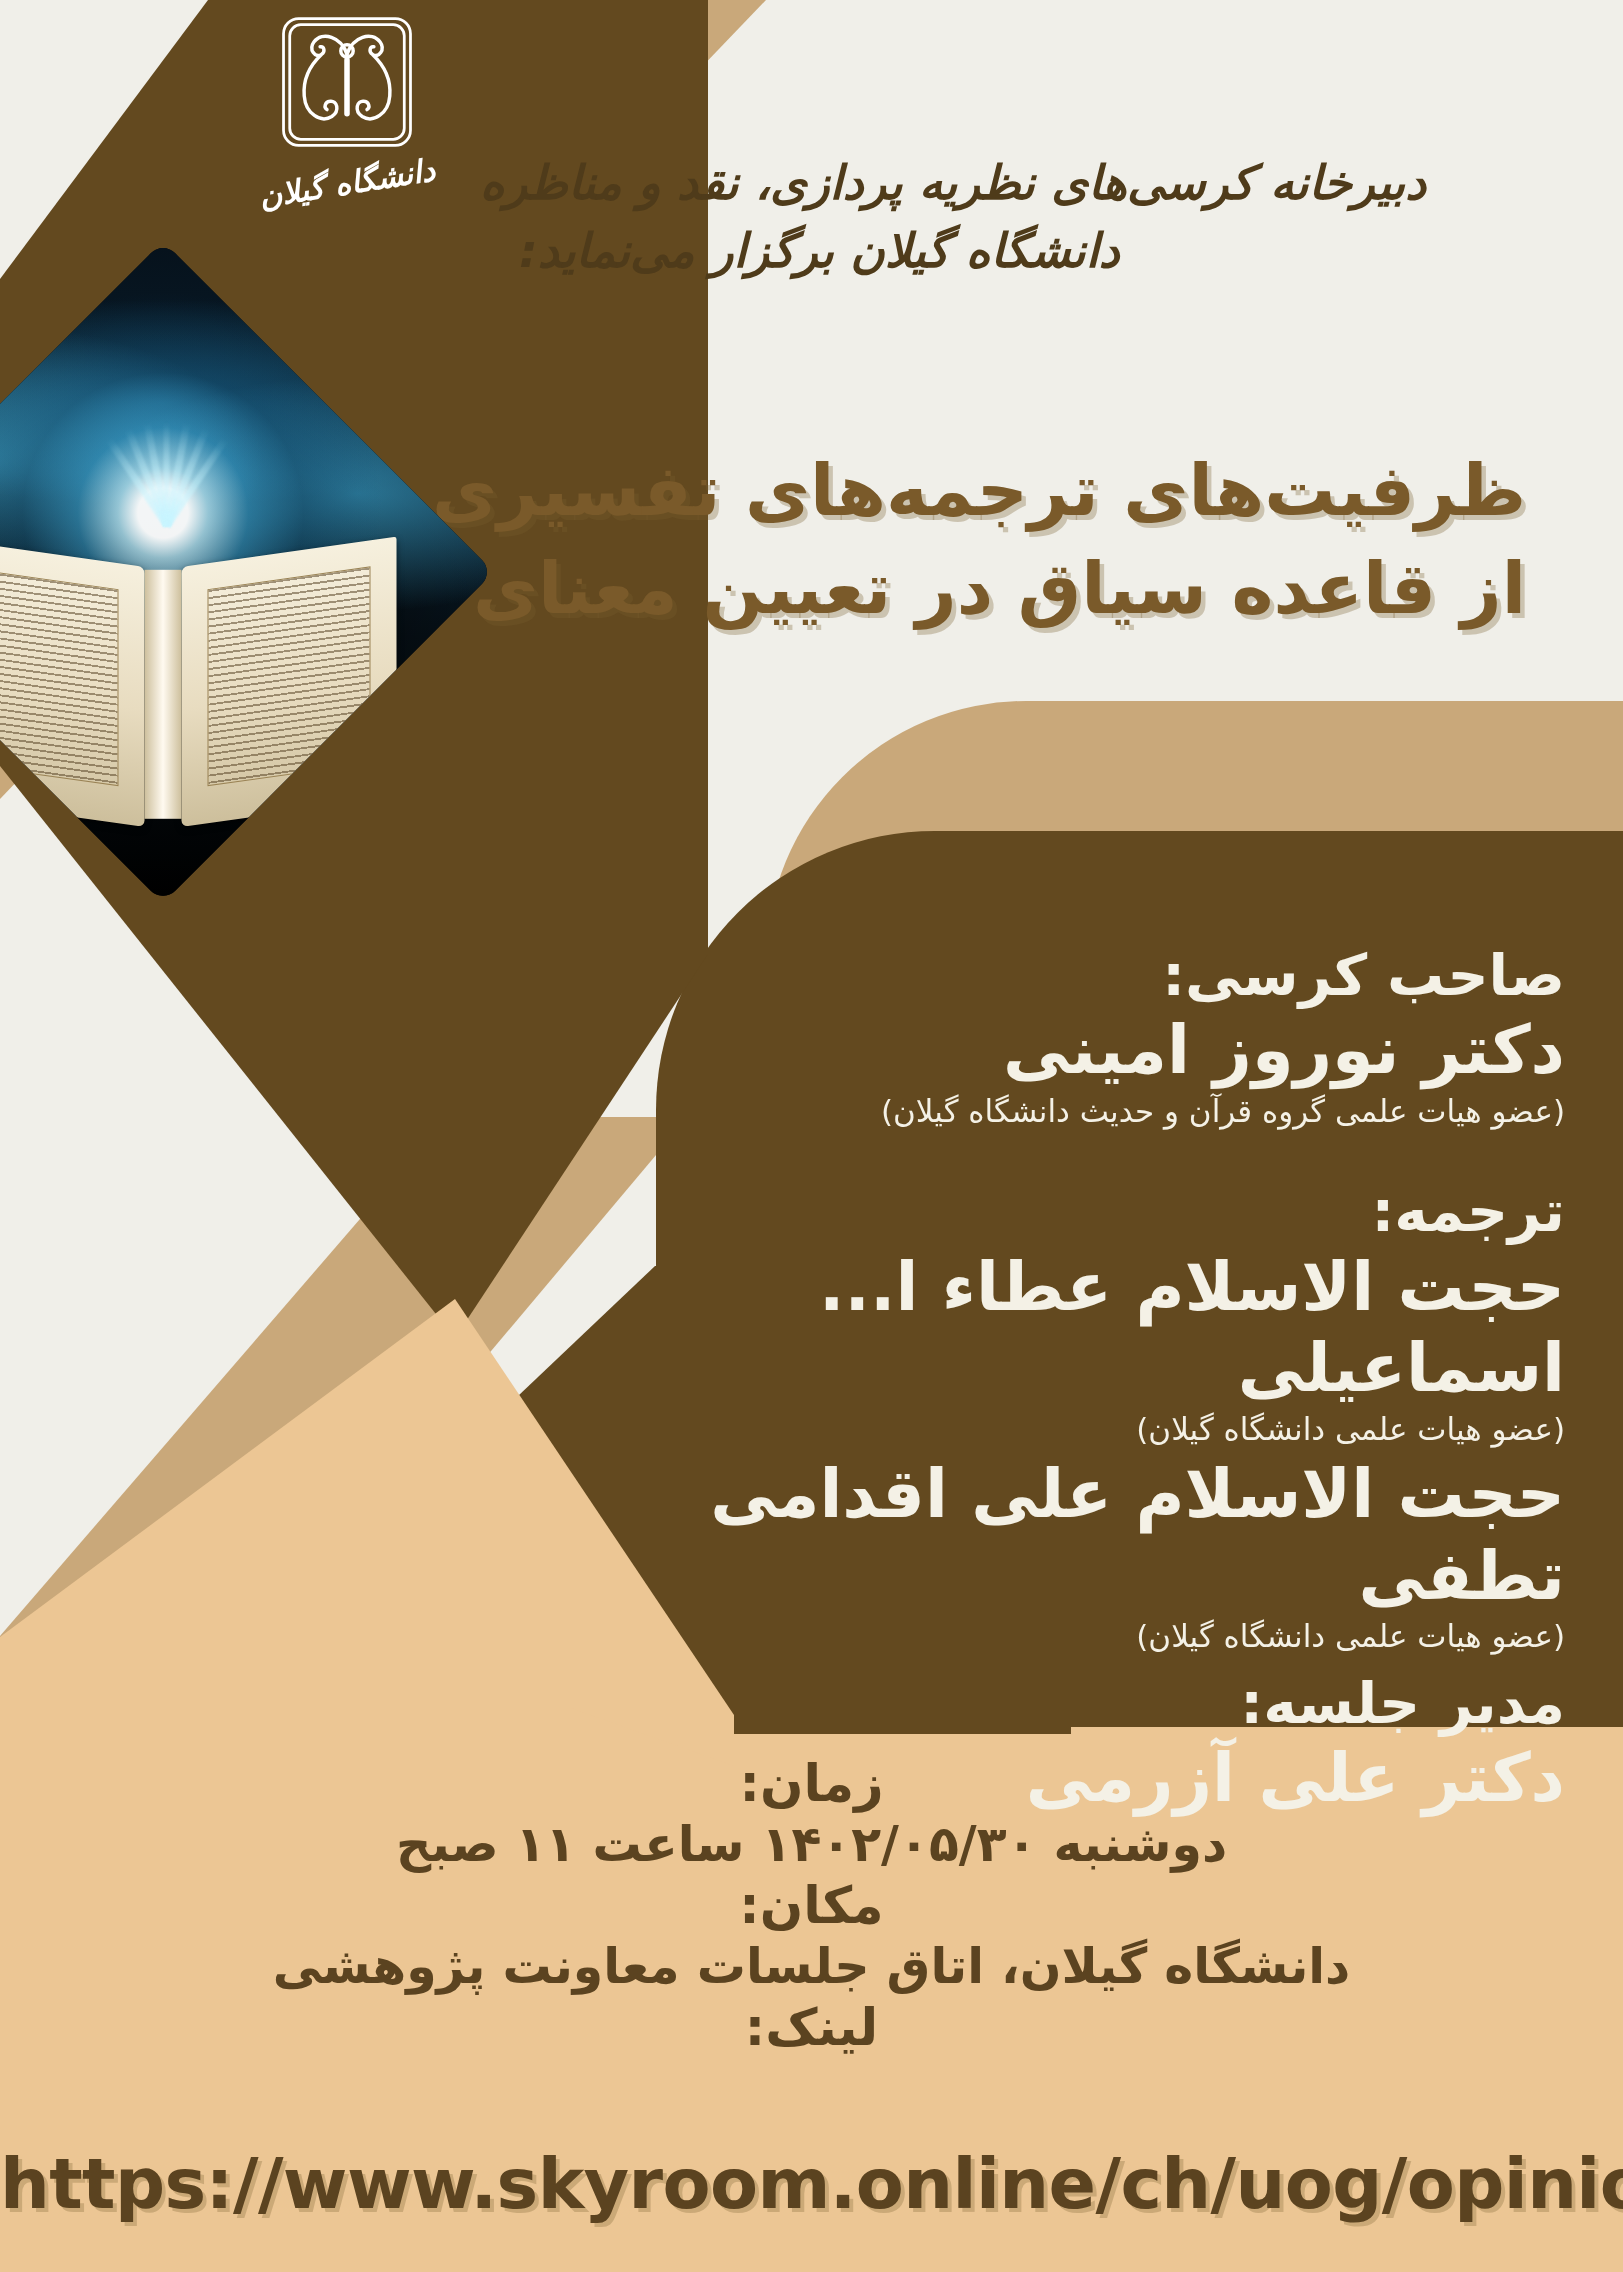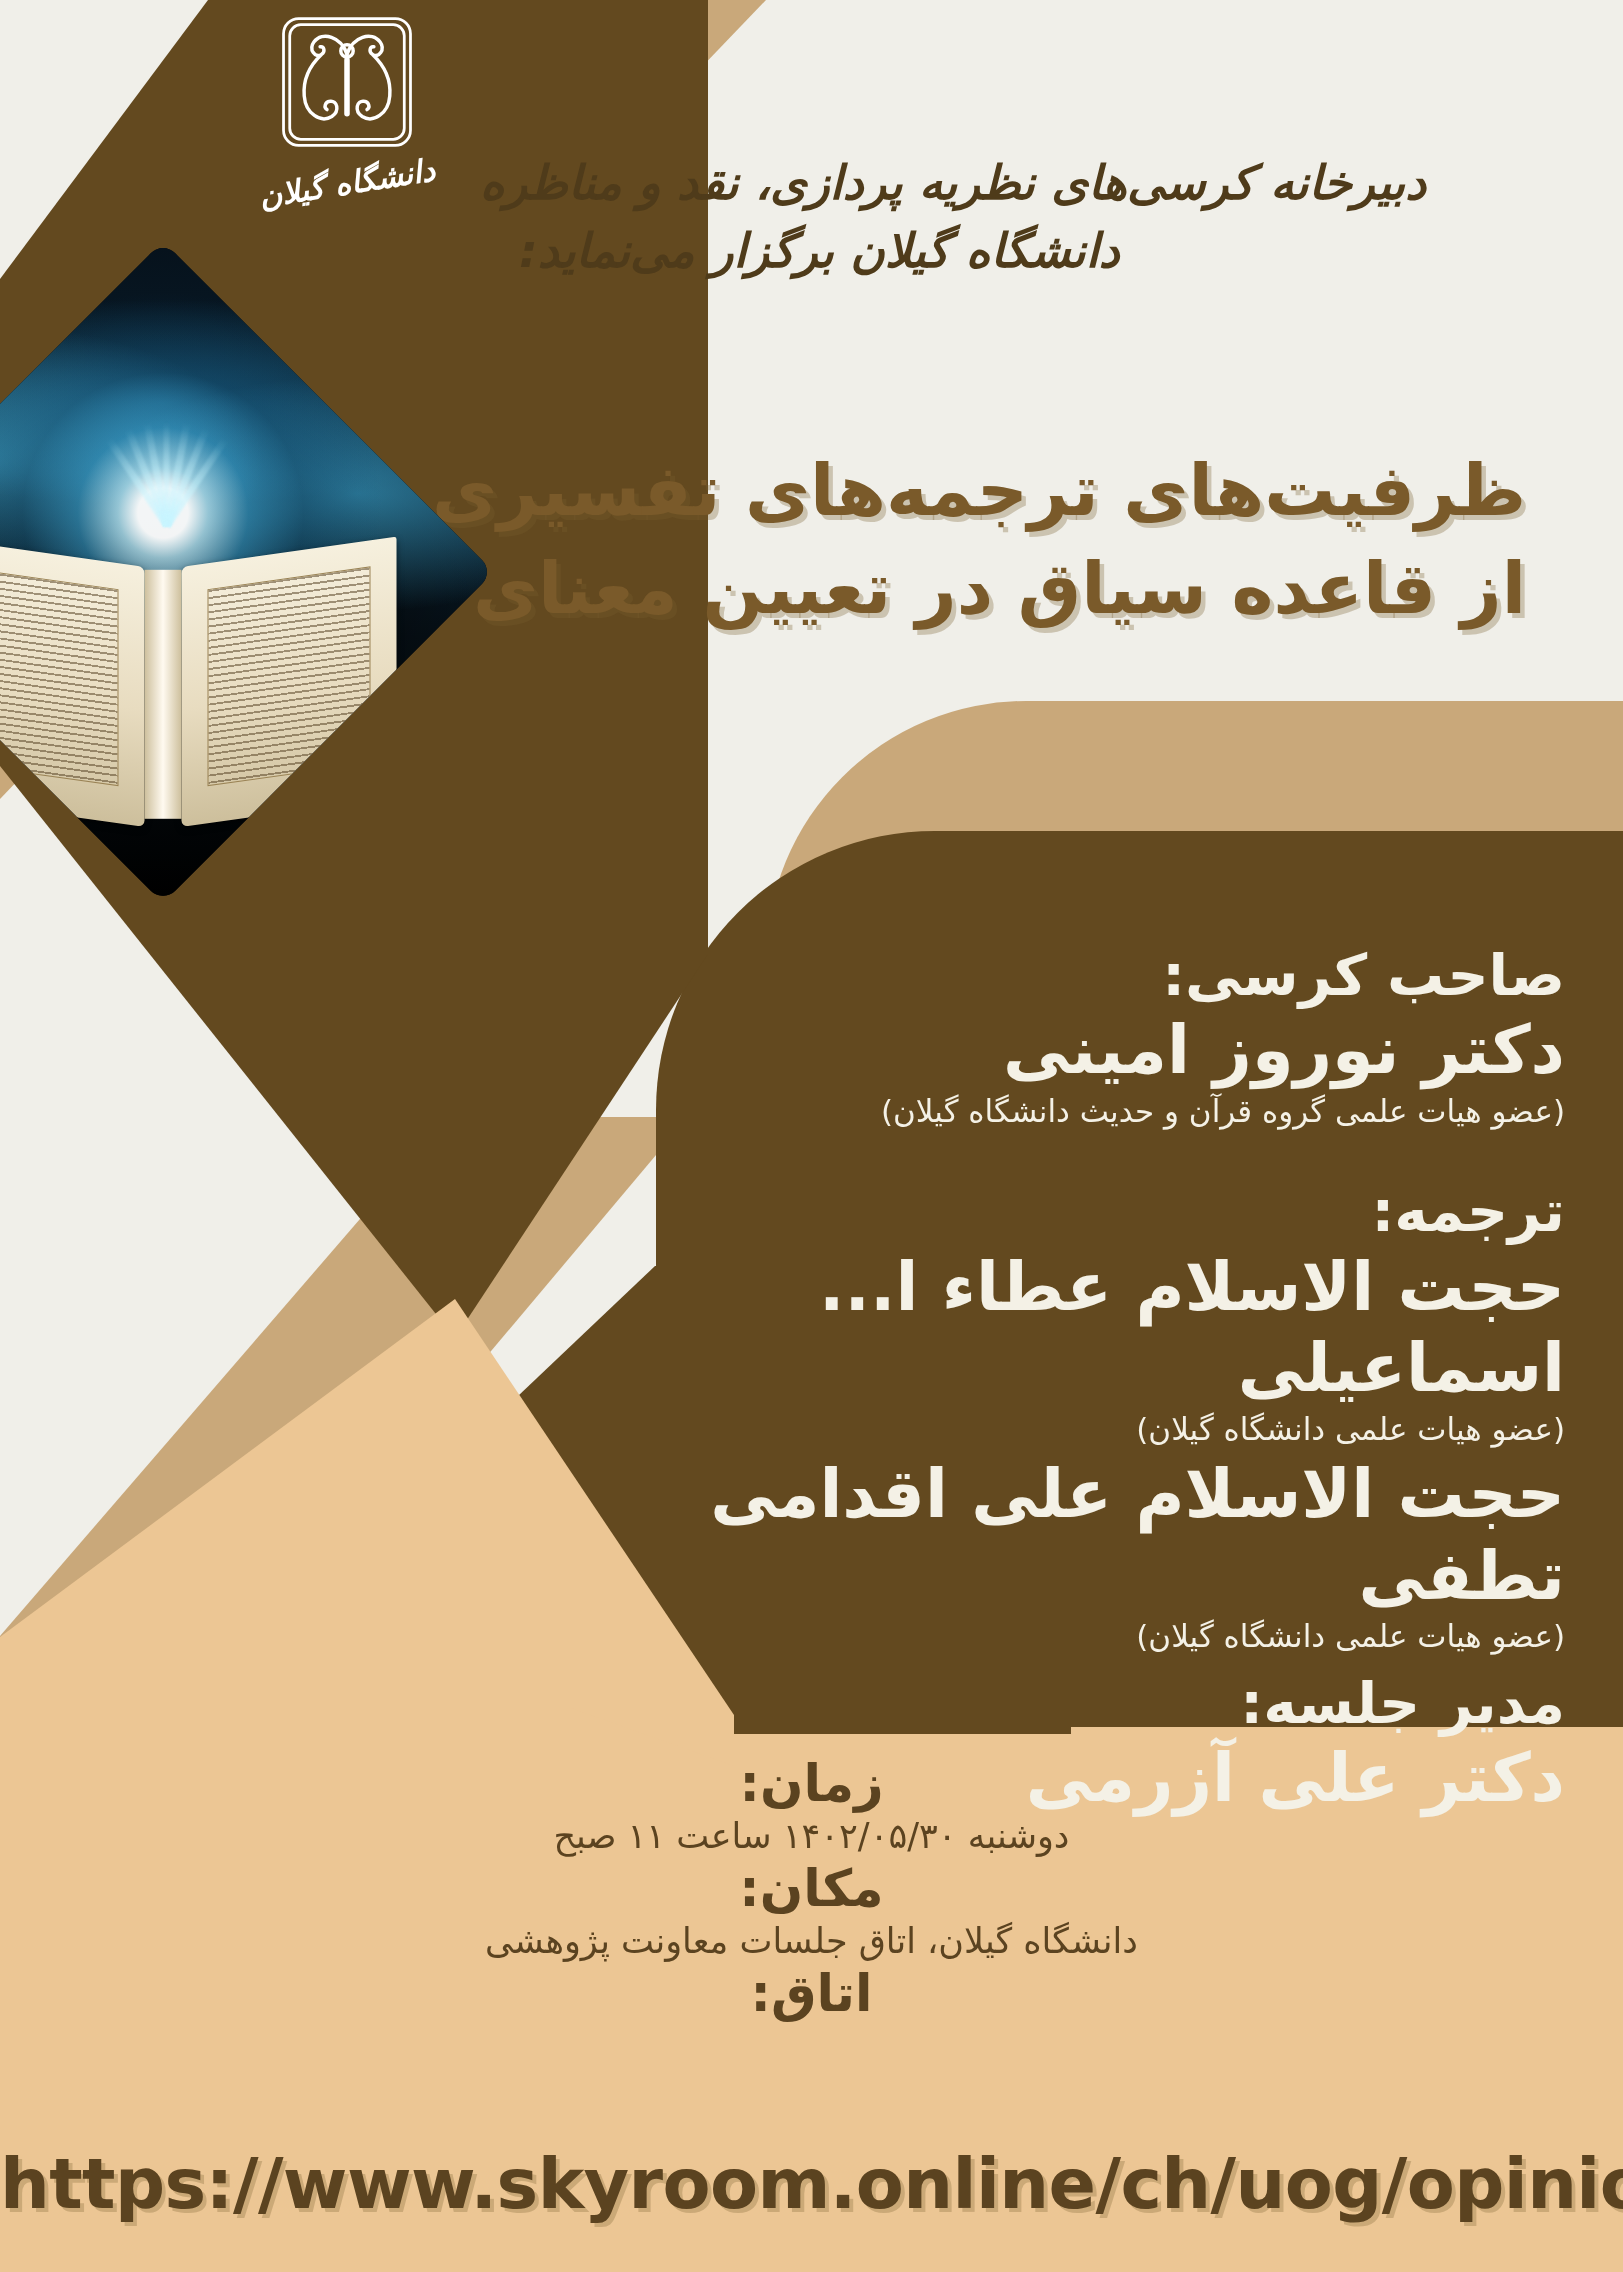--- a/index.html
+++ b/index.html
@@ -223,21 +223,21 @@
   
   .info-block{
     position:absolute;
     left:0;right:0;
     top:1753px;
     direction:rtl;
     text-align:center;
     color:#5b4320;
   }
   .info-label{ font-size:51px;font-weight:800;line-height:1.22; }
-  .info-value{ font-size:35px;font-weight:400;line-height:1.22; }
+  .info-value{ font-size:49px;font-weight:700;line-height:1.22; }
   .link-url{
     position:absolute;
     left:0;right:0;
     top:2143px;
     text-align:center;
     direction:ltr;
     color:#5b4320;
     font-size:70px;
     font-weight:900;
     letter-spacing:-0.6px;
@@ -318,19 +318,19 @@
     <div class="affil">(عضو هیات علمی دانشگاه گیلان)</div>
     <div class="role">مدیر جلسه:</div>
     <div class="name">دکتر علی آزرمی</div>
   </div>
 
   <div class="info-block">
     <div class="info-label">زمان:</div>
     <div class="info-value">دوشنبه ۱۴۰۲/۰۵/۳۰ ساعت ۱۱ صبح</div>
     <div class="info-label">مکان:</div>
     <div class="info-value">دانشگاه گیلان، اتاق جلسات معاونت پژوهشی</div>
-    <div class="info-label">اتاق:</div>
+    <div class="info-label">لینک:</div>
   </div>
 
   <div class="link-url">https://www.skyroom.online/ch/uog/opinion</div>
 
 </div>
 
 
 </body></html>

